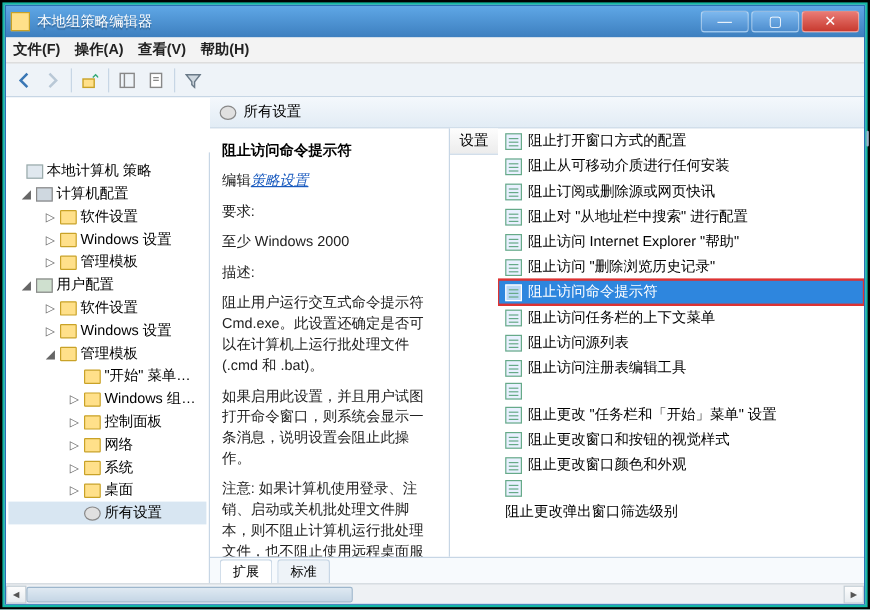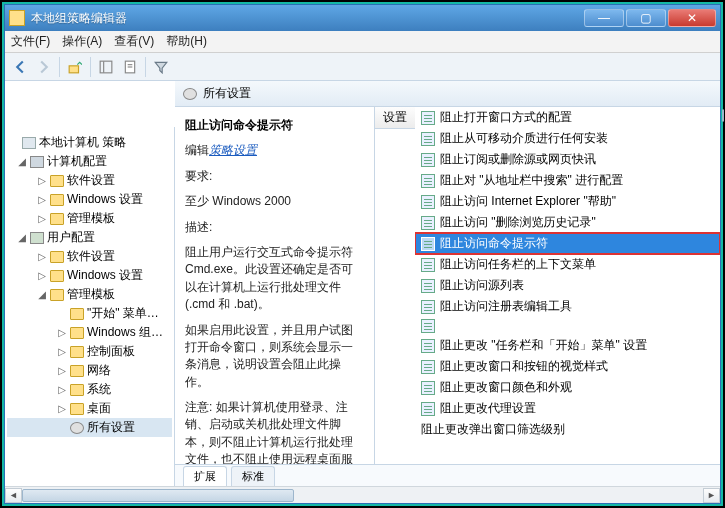--- a/index.html
+++ b/index.html
@@ -6,21 +6,21 @@
   body { background: #fff; }
   .outer { border: 2px solid #000; width: 725px; height: 508px; position: relative; background:#14b8a6; }
   .window { position:absolute; left:2px; top:2px; right:2px; bottom:2px; border:1px solid #2a6fb5; background:#fff; display:flex; flex-direction:column; }
   .titlebar { height:26px; background:linear-gradient(#5fa7e6,#3d7fbf); display:flex; align-items:center; padding:0 4px; color:#fff; position:relative; }
   .titlebar .icon { width:16px; height:16px; background:#ffe08a; border:1px solid #c9a227; margin-right:6px; }
   .titlebar .title { flex:1; font-size:12px; text-shadow:0 1px 1px rgba(0,0,0,.3); }
   .winbtns { display:flex; gap:0; }
   .winbtn { width:40px; height:18px; display:flex; align-items:center; justify-content:center; border:1px solid rgba(255,255,255,.4); border-radius:3px; margin-left:2px; font-size:12px; color:#fff; }
   .winbtn.min,.winbtn.max { background:linear-gradient(#7db8ee,#4d8dce); }
   .winbtn.close { background:linear-gradient(#e97a74,#c83a2f); width:48px; }
-  .menubar { height:22px; background:#f3f3f3; border-bottom:1px solid #d0d0d0; display:flex; align-items:center; padding:0 6px; gap:12px; }
+  .menubar { height:22px; background:#f3f3f3; border-bottom:1px solid #d0d0d0; display:flex; align-items:center; padding:0 6px; gap:12px;font-weight:bold; }
   .menubar span { color:#222; }
   .toolbar { height:28px; background:#eef3f8; border-bottom:1px solid #c7d6e5; display:flex; align-items:center; padding:0 4px; gap:2px; }
   .tbtn { width:22px; height:22px; display:flex; align-items:center; justify-content:center; border:1px solid transparent; border-radius:2px; color:#4a6; }
   .tbtn svg { width:14px; height:14px; }
   .tsep { width:1px; height:20px; background:#c7d6e5; margin:0 2px; }
   .body { flex:1; display:flex; min-height:0; }
   .tree { width:170px; border-right:1px solid #c7d6e5; overflow:auto; padding:6px 2px; background:#fff;margin-top:46px; }
   .tree-item { display:flex; align-items:center; padding:1px 0 1px 2px; white-space:nowrap; gap:3px; cursor:default; }
   .tree-item .tw { width:10px; text-align:center; color:#666; font-size:10px; }
   .tree-item.selected { background:#d8e6f2; }
@@ -272,21 +272,20 @@
                 <div class="row">
                   <span class="ric"></span>
                   <span>阻止更改窗口和按钮的视觉样式</span>
                 </div>
                 <div class="row">
                   <span class="ric"></span>
                   <span>阻止更改窗口颜色和外观</span>
                 </div>
                 <div class="row">
                   <span class="ric"></span>
-                  <span>阻止更改代理设置</span>
                 </div>
                 <div class="row">
                   <span>阻止更改弹出窗口筛选级别</span>
                 </div>
               </div>
           <div class="hsb">
             <div class="sbthumb" style="left:2px; width:60%;"></div>
           </div>
         </div>
       </div>

